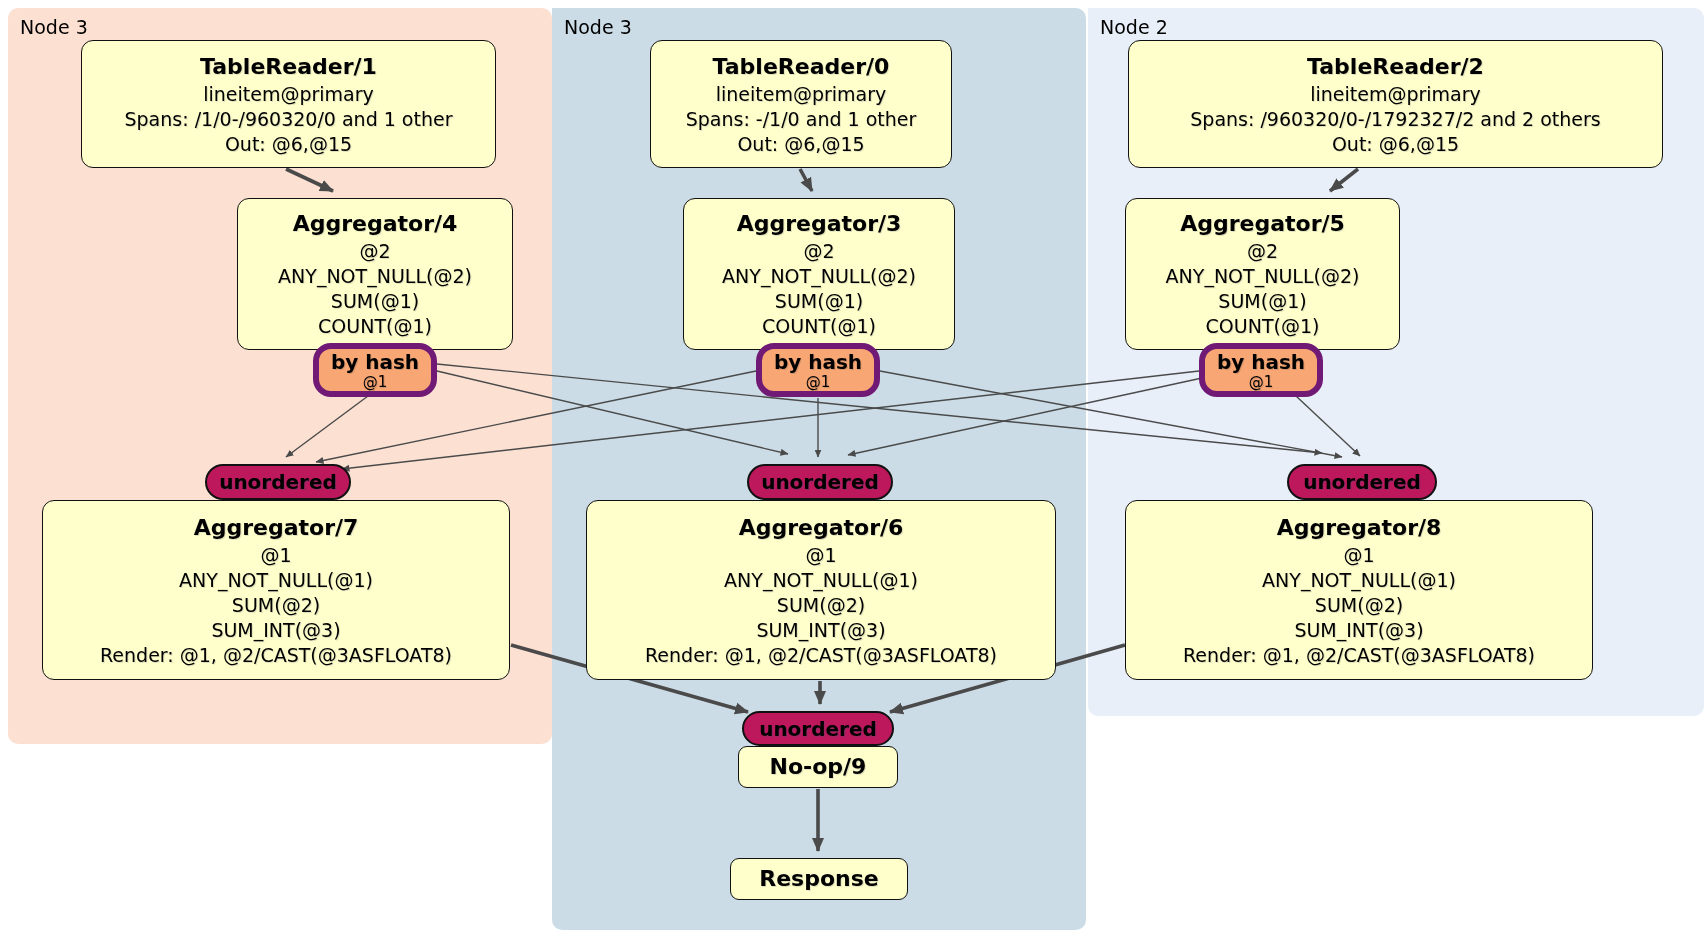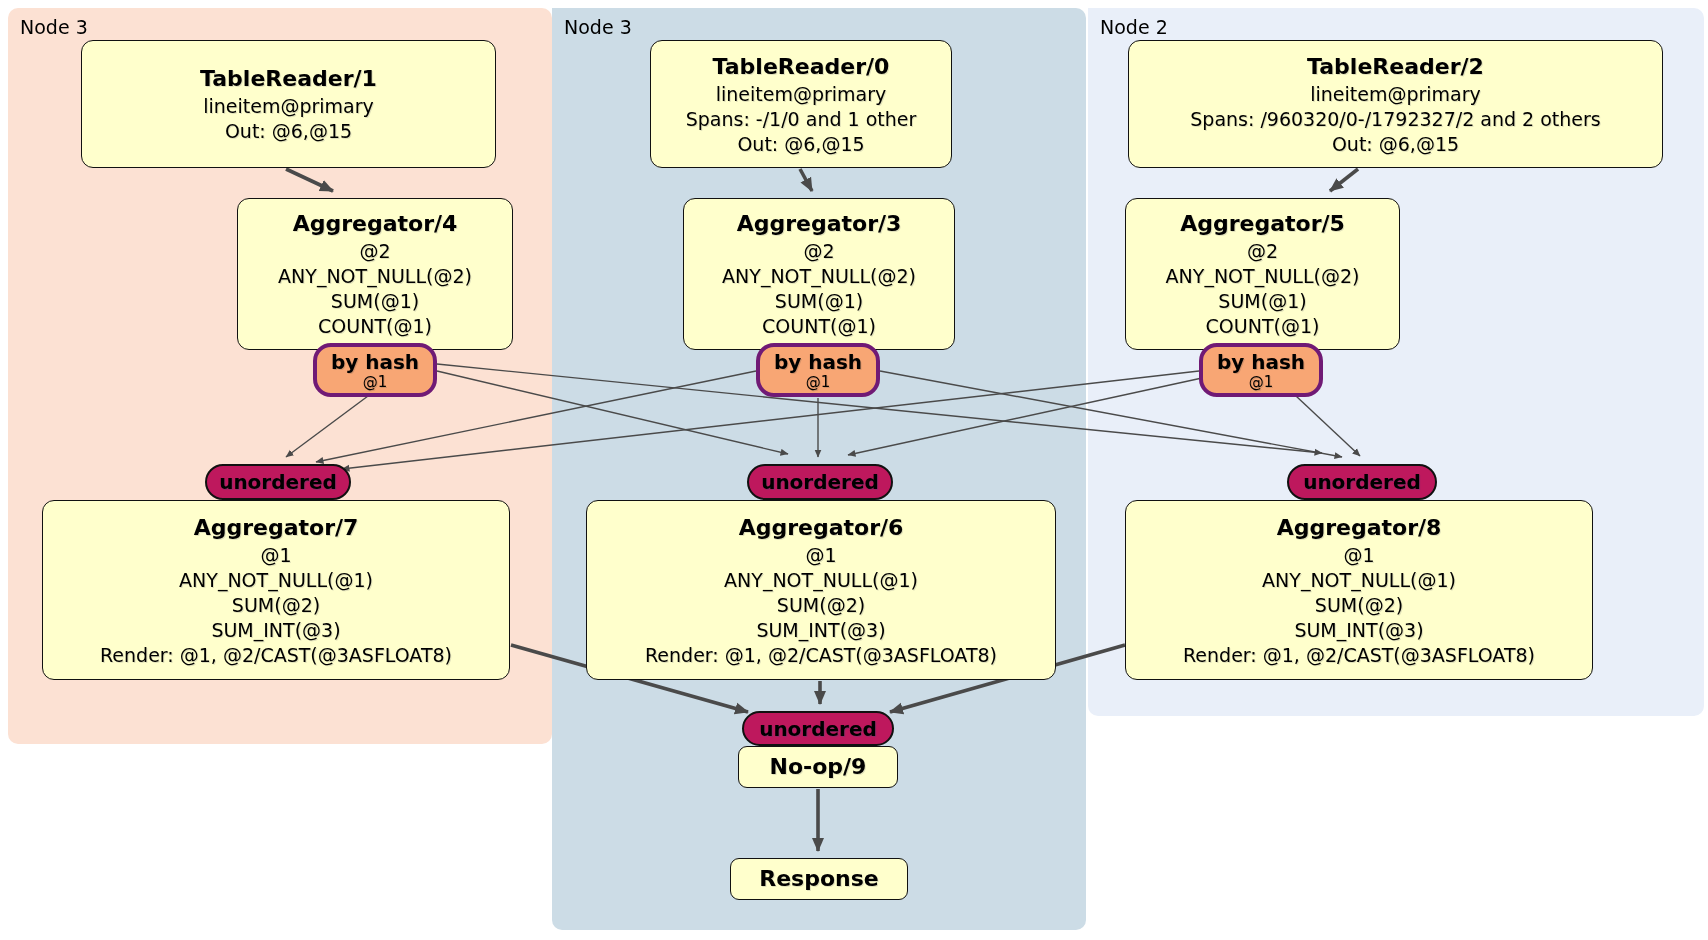--- a/index.html
+++ b/index.html
@@ -14,21 +14,21 @@
   .edge-layer{position:absolute;left:0;top:0;z-index:1;}
   .box{
     position:absolute;background:#ffffcc;border:1.7px solid #111;border-radius:12px;
     display:flex;flex-direction:column;justify-content:center;align-items:center;
     z-index:2;box-sizing:border-box;text-align:center;
     text-shadow:1px 1px 0 rgba(130,130,130,0.25);
   }
   .box .title{font-weight:bold;font-size:22px;line-height:30px;white-space:nowrap;}
   .box .line{font-size:19px;line-height:25px;white-space:nowrap;}
   .pill-router{
-    position:absolute;background:#f8a674;border:4px solid #701a75;border-radius:18px;
+    position:absolute;background:#f8a674;border:6px solid #701a75;border-radius:18px;
     display:flex;flex-direction:column;justify-content:center;align-items:center;
     z-index:3;box-sizing:border-box;text-shadow:1px 1px 0 rgba(130,100,80,0.3);
   }
   .pill-router .rlabel{font-weight:bold;font-size:20px;line-height:24px;}
   .pill-router .rkey{font-size:15px;line-height:17px;}
   .pill-sync{
     position:absolute;background:#be185d;border:2px solid #111;border-radius:18px;
     display:flex;justify-content:center;align-items:center;
     font-weight:bold;font-size:20px;z-index:3;box-sizing:border-box;
     text-shadow:1px 1px 0 rgba(60,80,130,0.3);
@@ -78,20 +78,21 @@
       <line x1="880" y1="371" x2="1342" y2="457" marker-end="url(#athin)"></line>
       <line x1="1199" y1="371" x2="342" y2="469" marker-end="url(#athin)"></line>
       <line x1="1202" y1="378" x2="848" y2="455" marker-end="url(#athin)"></line>
       <line x1="1296" y1="396" x2="1360" y2="456" marker-end="url(#athin)"></line>
     </g>
   </svg>
 
   <div class="box" style="left:65px;top:40px;width:415px;height:128px;margin-left:16px;">
     <div class="title">TableReader/1</div>
     <div class="line">lineitem@primary</div>
+    <div class="line">Spans: /1/0-/960320/0 and 1 other</div>
     <div class="line">Out: @6,@15</div>
   </div>
   <div class="box" style="left:650px;top:40px;width:302px;height:128px;">
     <div class="title">TableReader/0</div>
     <div class="line">lineitem@primary</div>
     <div class="line">Spans: -/1/0 and 1 other</div>
     <div class="line">Out: @6,@15</div>
   </div>
   <div class="box" style="left:1128px;top:40px;width:535px;height:128px;">
     <div class="title">TableReader/2</div>

